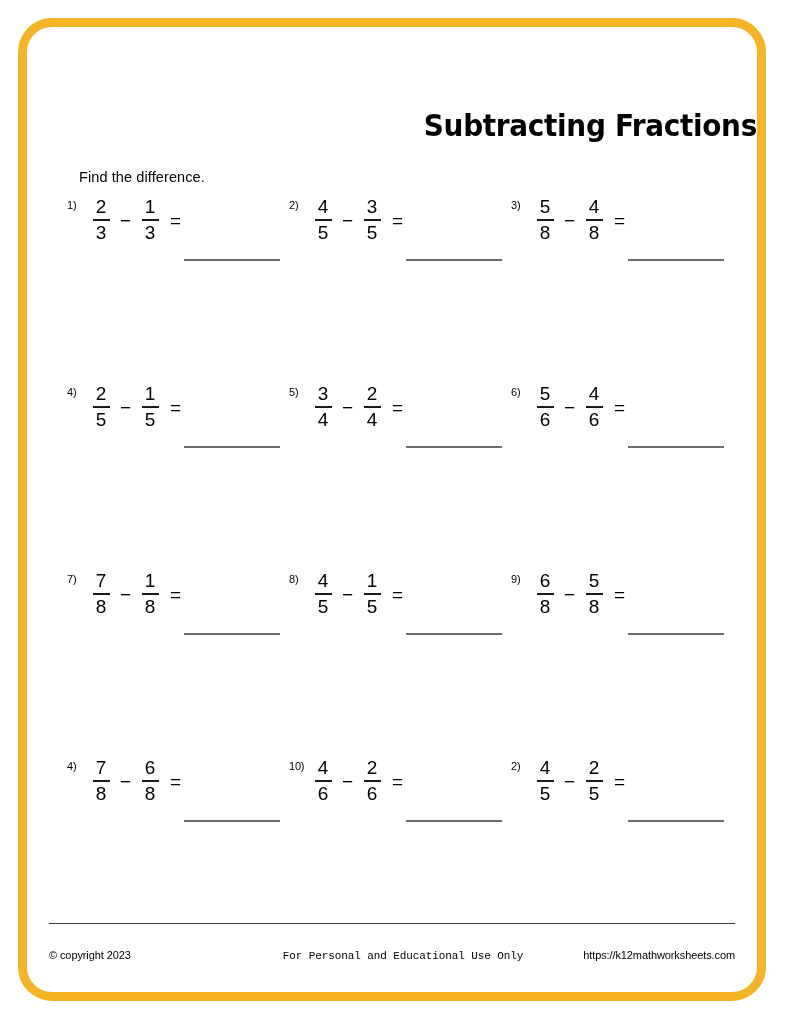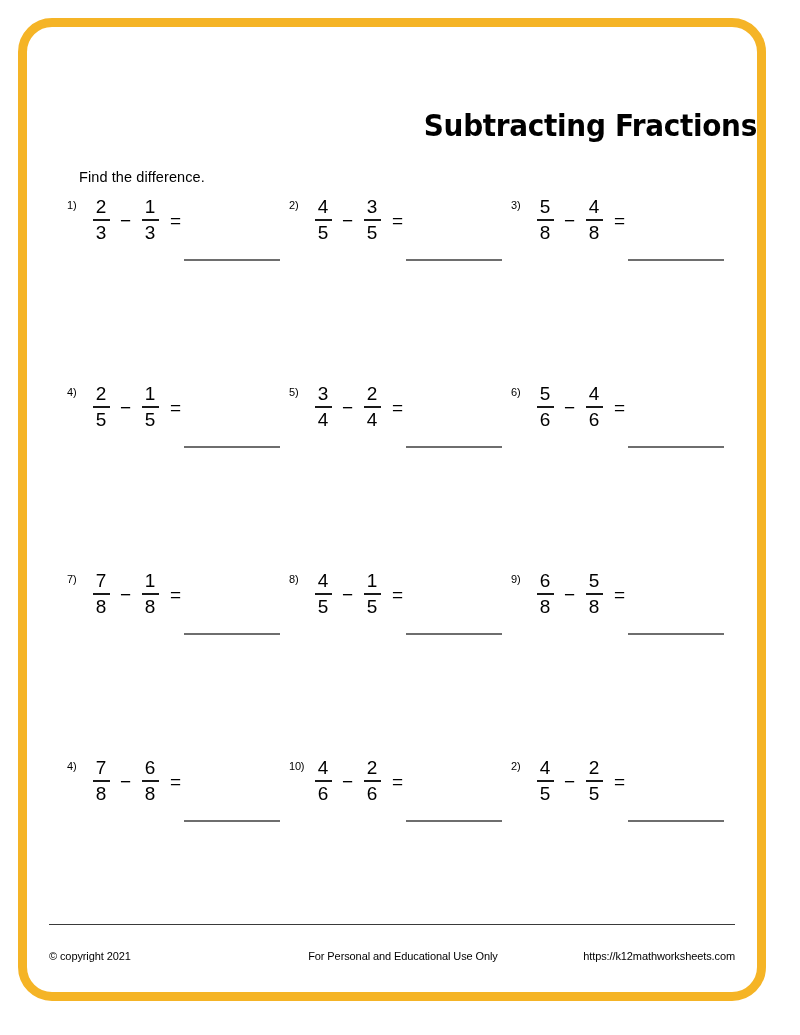--- a/index.html
+++ b/index.html
@@ -169,21 +169,21 @@
     margin-bottom: 9px;
   }
   #footer-text {
     display: flex;
     justify-content: space-between;
     align-items: baseline;
     font-size: 11px;
     letter-spacing: -0.1px;
   }
   #footer-copyright { flex: 0 0 auto; }
-  #footer-usage { flex: 0 0 auto; margin-left: 92px; }
+  #footer-usage { flex: 0 0 auto; margin-left: 92px; font-family: Liberation Mono, monospace; }
   #footer-url { flex: 0 0 auto; margin-top: 16px; }
 </style>
 </head>
 <body>
 
 <div id="worksheet-page">
   <div id="page-inner">
 
 
     <div id="page-title">Subtracting Fractions</div>
@@ -450,20 +450,20 @@
           </div>
           <div class="answer-blank"></div>
         </div>
       </div>
 
     </div>
 
     <div id="footer">
       <div id="footer-rule"></div>
       <div id="footer-text">
-        <span id="footer-copyright">© copyright 2021</span>
+        <span id="footer-copyright">© copyright 2023</span>
         <span id="footer-usage">For Personal and Educational Use Only</span>
         <span id="footer-url">https://k12mathworksheets.com</span>
       </div>
     </div>
 
   </div>
 </div>
 
 </body></html>

